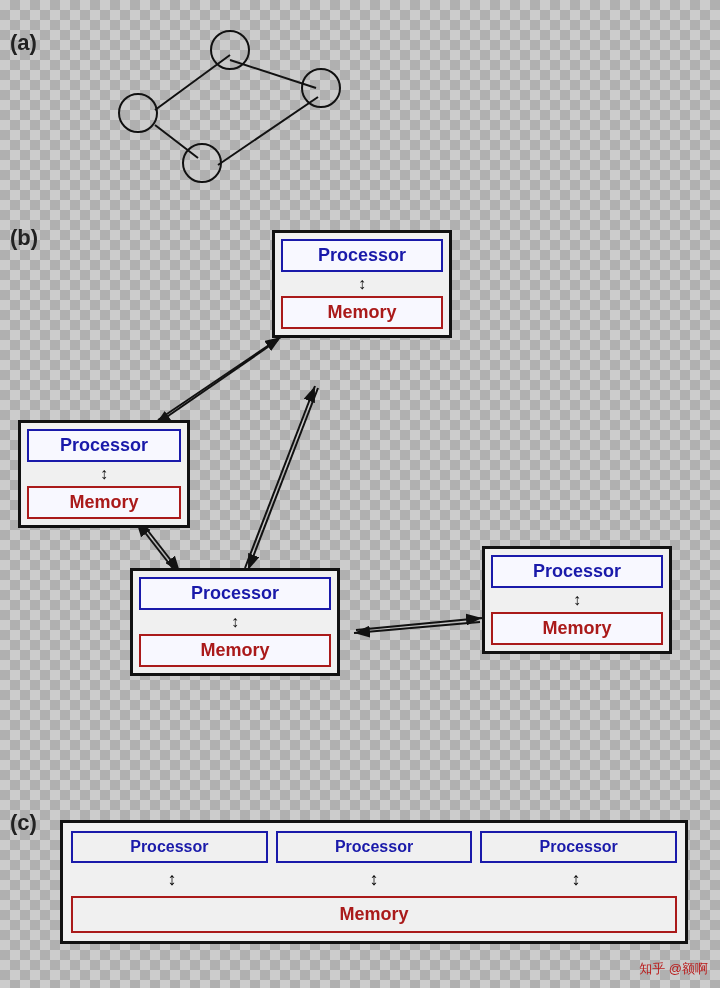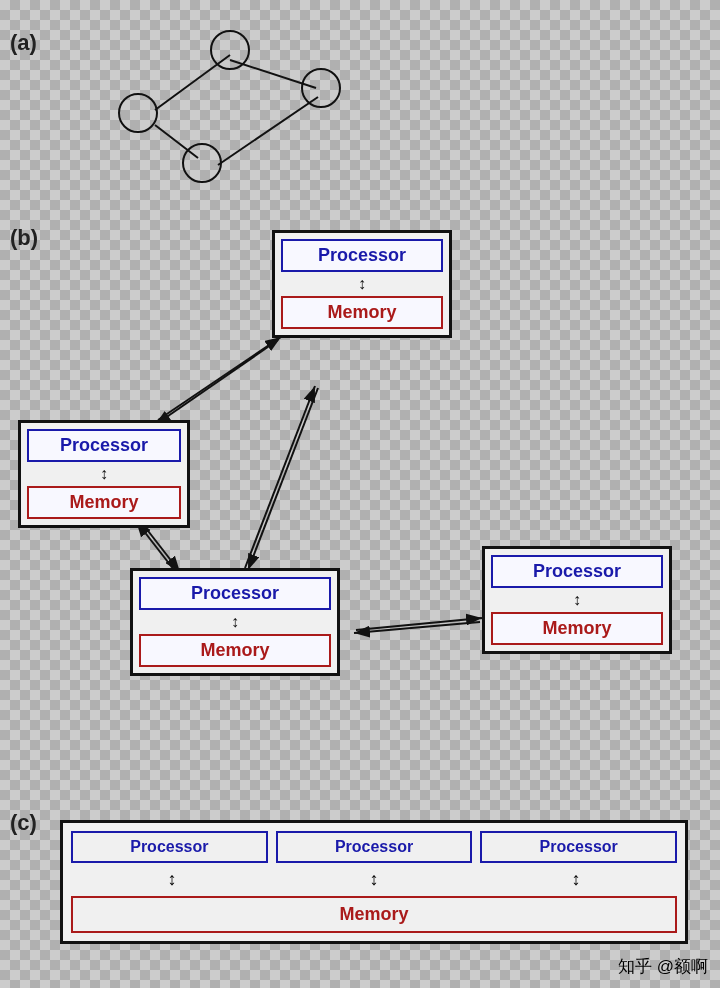--- a/index.html
+++ b/index.html
@@ -156,22 +156,22 @@
       flex-direction: row;
       gap: 0;
       width: 100%;
       justify-content: space-around;
     }
 
     .watermark {
       position: absolute;
       bottom: 10px;
       right: 12px;
-      font-size: 17px;
-      color: #000000;
+      font-size: 13px;
+      color: #b91c1c;
     }
   </style>
 </head>
 <body>
 
 <div class="content">
 
   <svg class="arrows-svg">
     <defs>
       <marker id="arrowhead" markerWidth="8" markerHeight="6" refX="8" refY="3" orient="auto">

